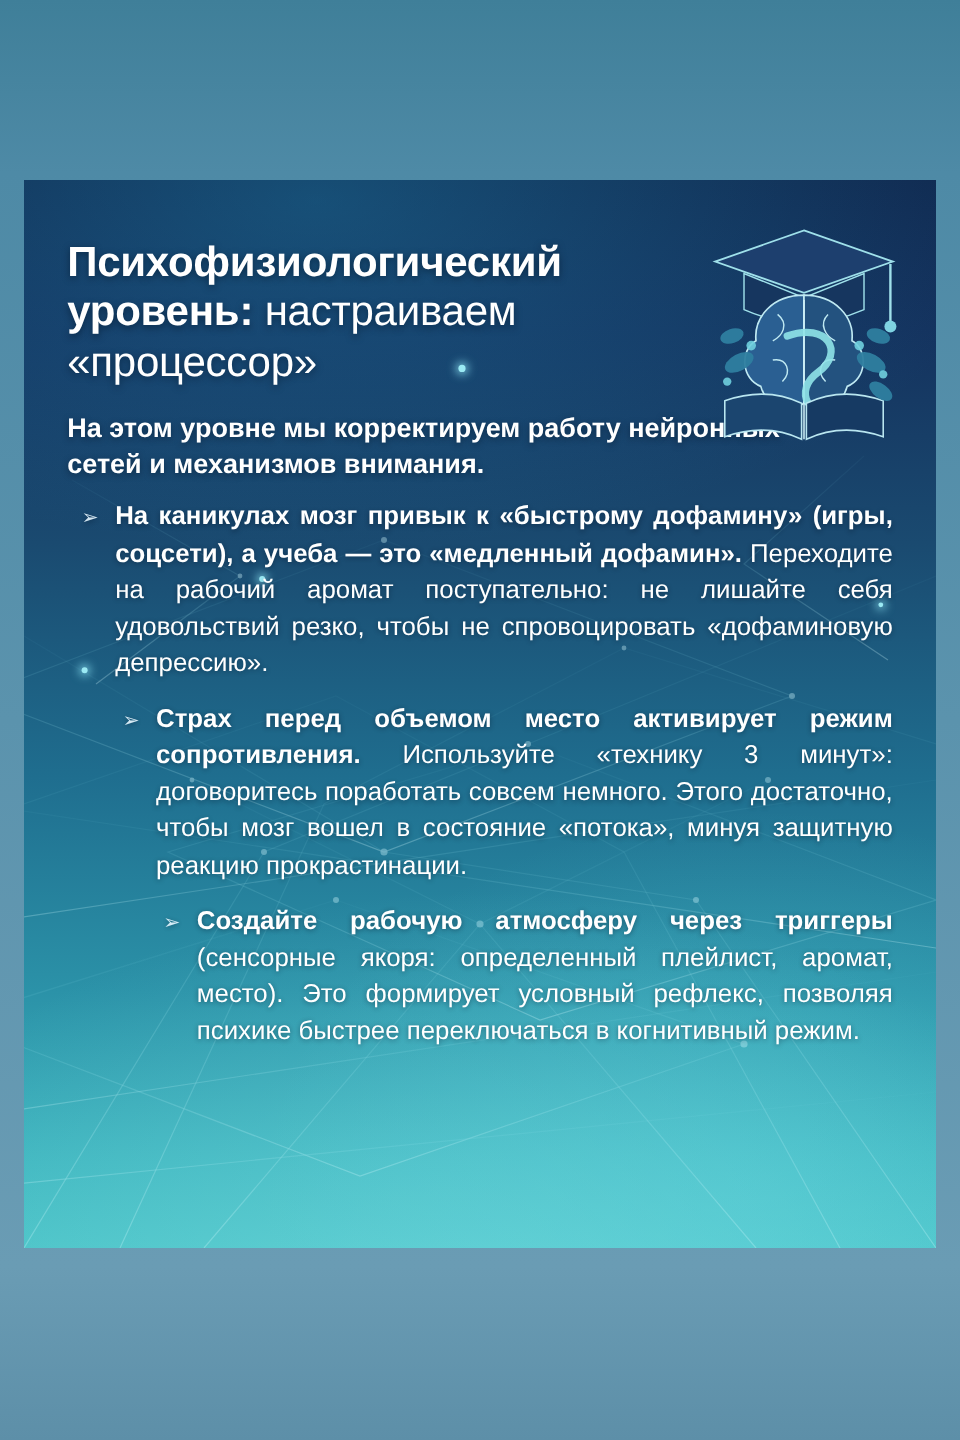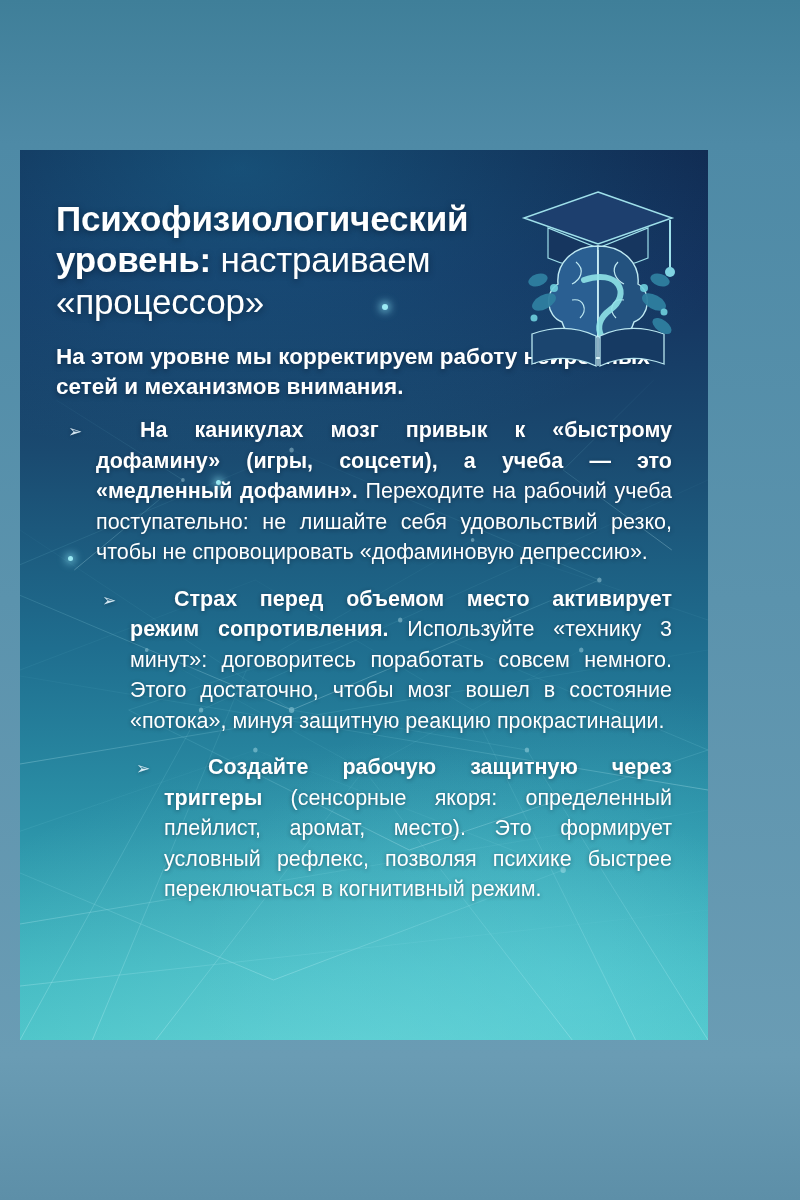--- a/index.html
+++ b/index.html
@@ -21,21 +21,21 @@
     height: 1200px;
     background: linear-gradient(180deg, #3f7f99 0%, #4e8aa6 12%, #5b93ad 50%, #6a9cb4 88%, #5d8fa8 100%);
     overflow: hidden;
   }
 
   
   .card {
     position: absolute;
     left: 20px;
     top: 150px;
-    width: 688px;
+    width: 760px;
     height: 890px;
     overflow: hidden;
     background:
       radial-gradient(ellipse 120% 70% at 50% 110%, rgba(120, 220, 225, 0.55) 0%, rgba(40, 120, 150, 0.0) 62%),
       radial-gradient(ellipse 90% 60% at 80% 95%, rgba(90, 210, 220, 0.40) 0%, rgba(20, 70, 110, 0.0) 60%),
       linear-gradient(180deg, #10284f 0%, #14325e 14%, #1a4a70 34%, #1f6e8f 56%, #2b92a8 76%, #3fb6bf 92%, #49c2c6 100%);
   }
 
   
   .net {
@@ -104,21 +104,21 @@
   li.b3 { padding-left: 40px; margin-left: 68px; }
 
   .marker {
     position: absolute;
     left: 12px;
     top: 5px;
     font-size: 17px;
     color: #e8f7ff;
     opacity: 0.9;
   }
-  .bold { font-weight: 800; margin-left: 44px; }
+  .bold { font-weight: 800; }
 
   
   .emblem {
     position: absolute;
     right: 26px;
     top: 34px;
     width: 168px;
     height: 210px;
     z-index: 6;
     pointer-events: none;
@@ -243,27 +243,27 @@
 
       <h1 class="title">
         <span class="strong">Психофизиологический уровень:</span><span> настраиваем «процессор»</span>
       </h1>
 
       <p class="lead">На этом уровне мы корректируем работу нейронных сетей и механизмов внимания.</p>
 
       <ul class="bullets">
         <li class="b1">
           <span class="marker">➢</span>
-          <span class="bold">На каникулах мозг привык к «быстрому дофамину» (игры, соцсети), а учеба — это «медленный дофамин».</span><span> Переходите на рабочий учеба поступательно: не лишайте себя удовольствий резко, чтобы не спровоцировать «дофаминовую депрессию».</span>
+          <span class="bold">На каникулах мозг привык к «быстрому дофамину» (игры, соцсети), а учеба — это «медленный дофамин».</span><span> Переходите на рабочий аромат поступательно: не лишайте себя удовольствий резко, чтобы не спровоцировать «дофаминовую депрессию».</span>
         </li>
         <li class="b2">
           <span class="marker">➢</span>
           <span class="bold">Страх перед объемом место активирует режим сопротивления.</span><span> Используйте «технику 3 минут»: договоритесь поработать совсем немного. Этого достаточно, чтобы мозг вошел в состояние «потока», минуя защитную реакцию прокрастинации.</span>
         </li>
         <li class="b3">
           <span class="marker">➢</span>
-          <span class="bold">Создайте рабочую защитную через триггеры</span><span> (сенсорные якоря: определенный плейлист, аромат, место). Это формирует условный рефлекс, позволяя психике быстрее переключаться в когнитивный режим.</span>
+          <span class="bold">Создайте рабочую атмосферу через триггеры</span><span> (сенсорные якоря: определенный плейлист, аромат, место). Это формирует условный рефлекс, позволяя психике быстрее переключаться в когнитивный режим.</span>
         </li>
       </ul>
 
     </div>
   </div>
 </div>
 
 </body></html>

